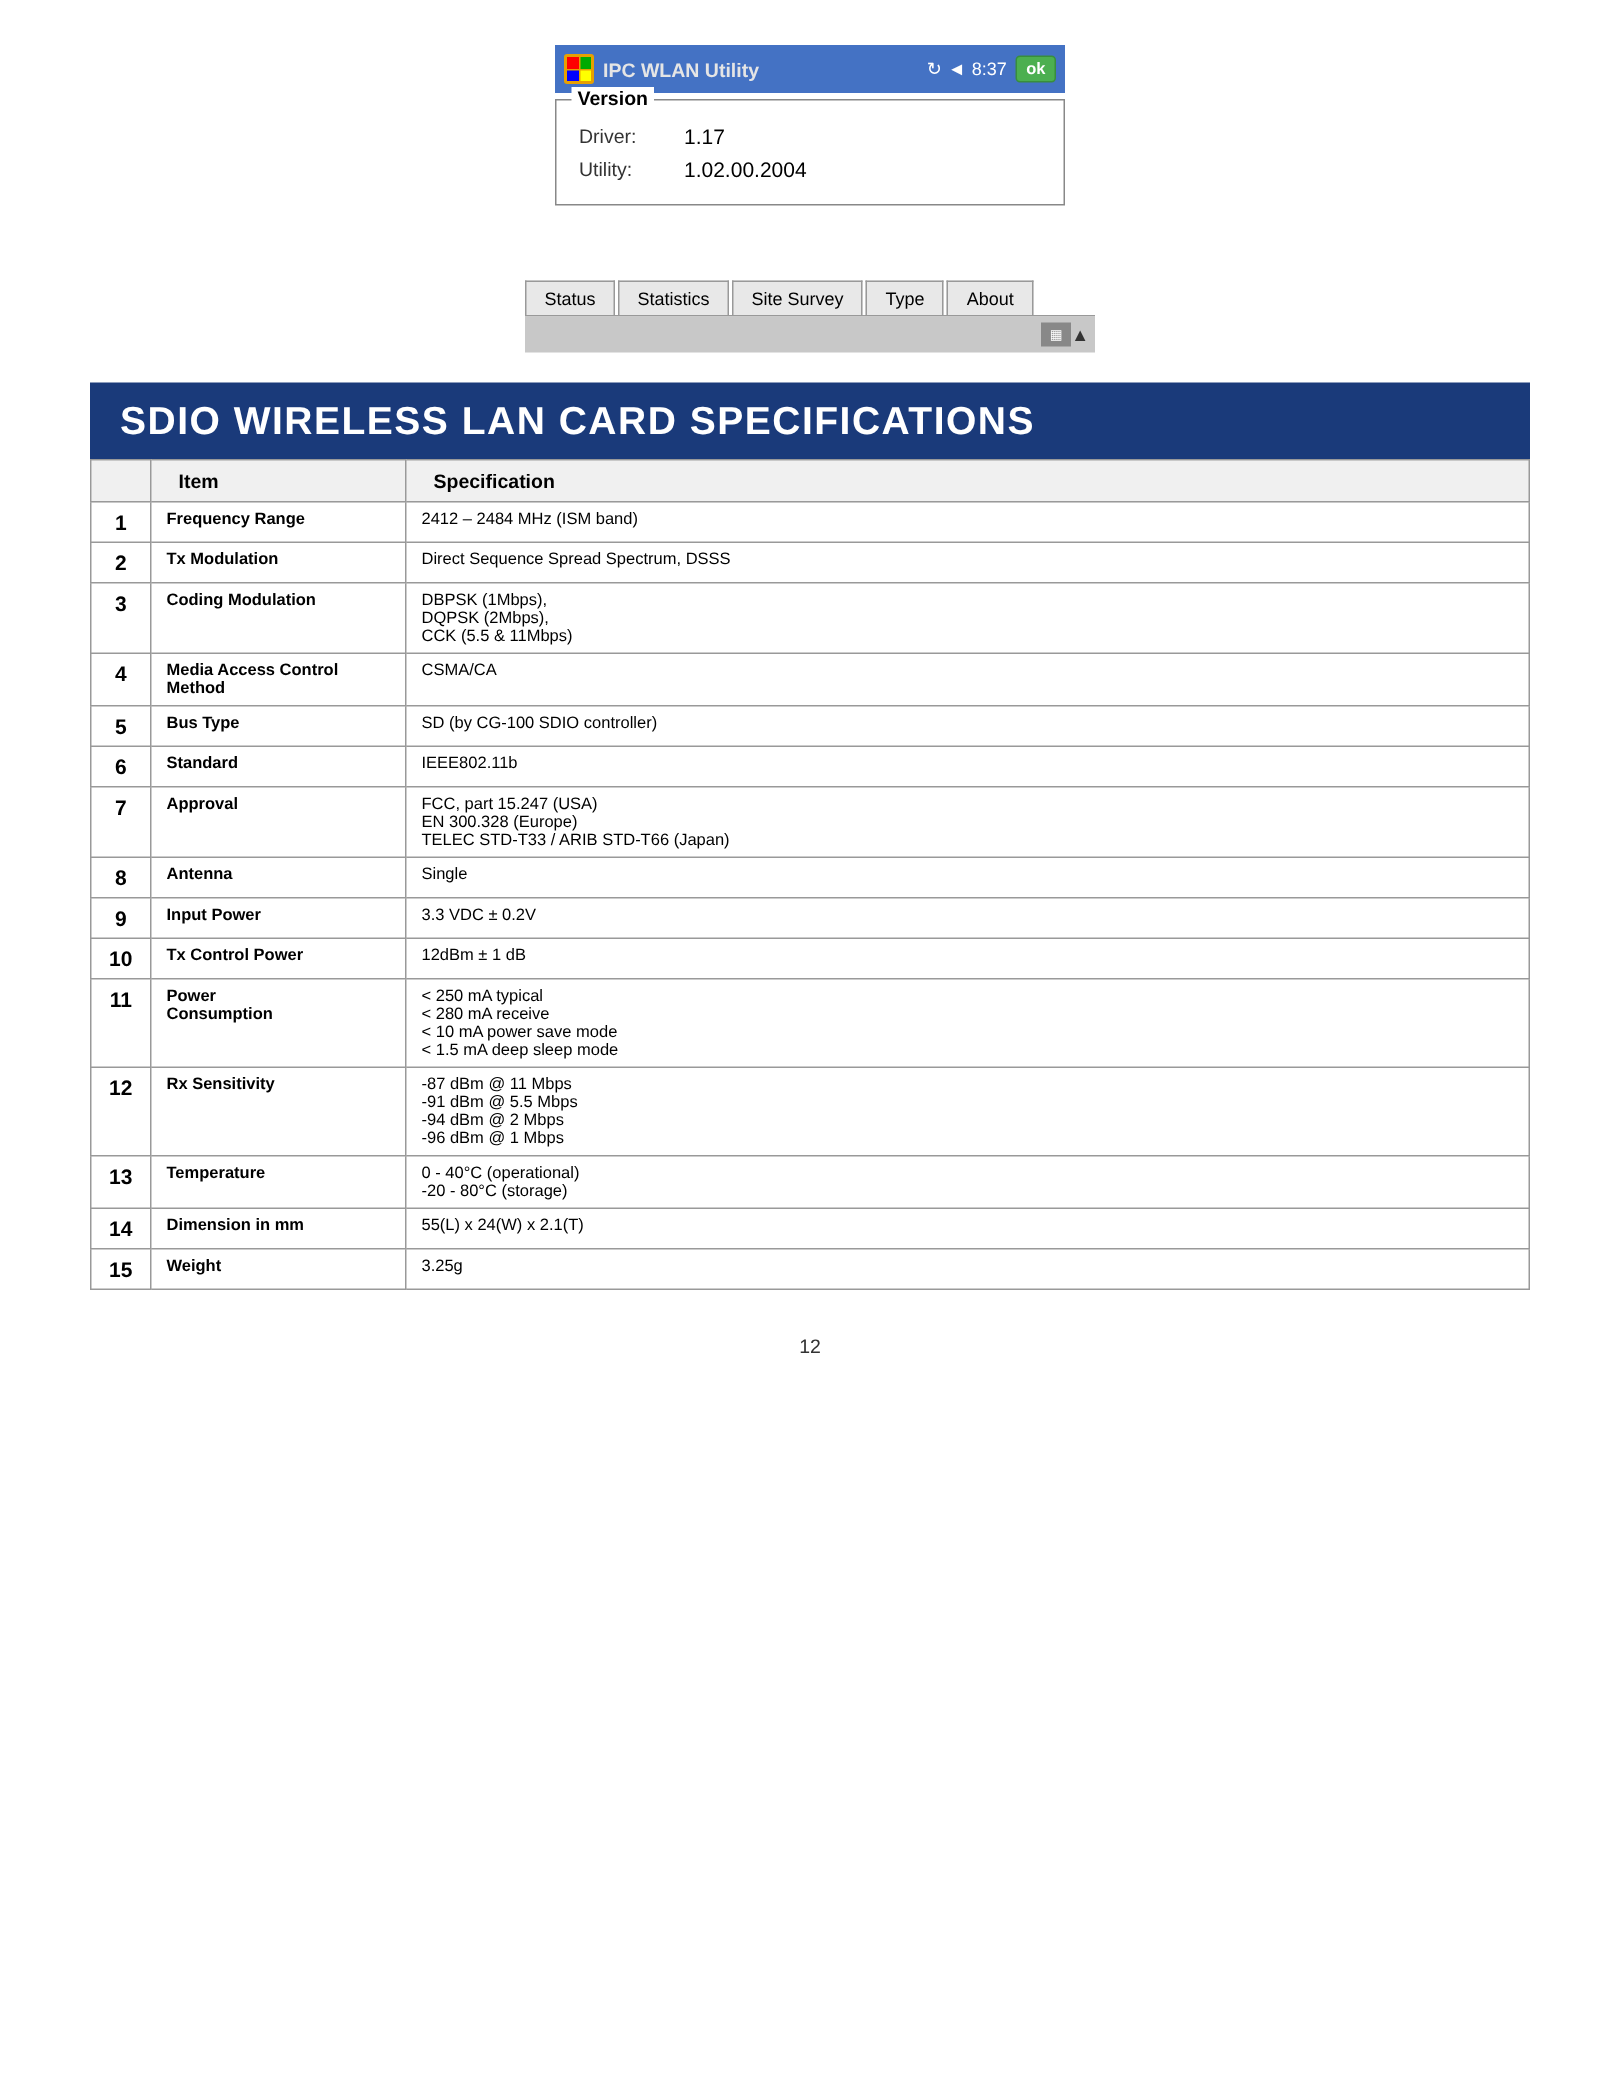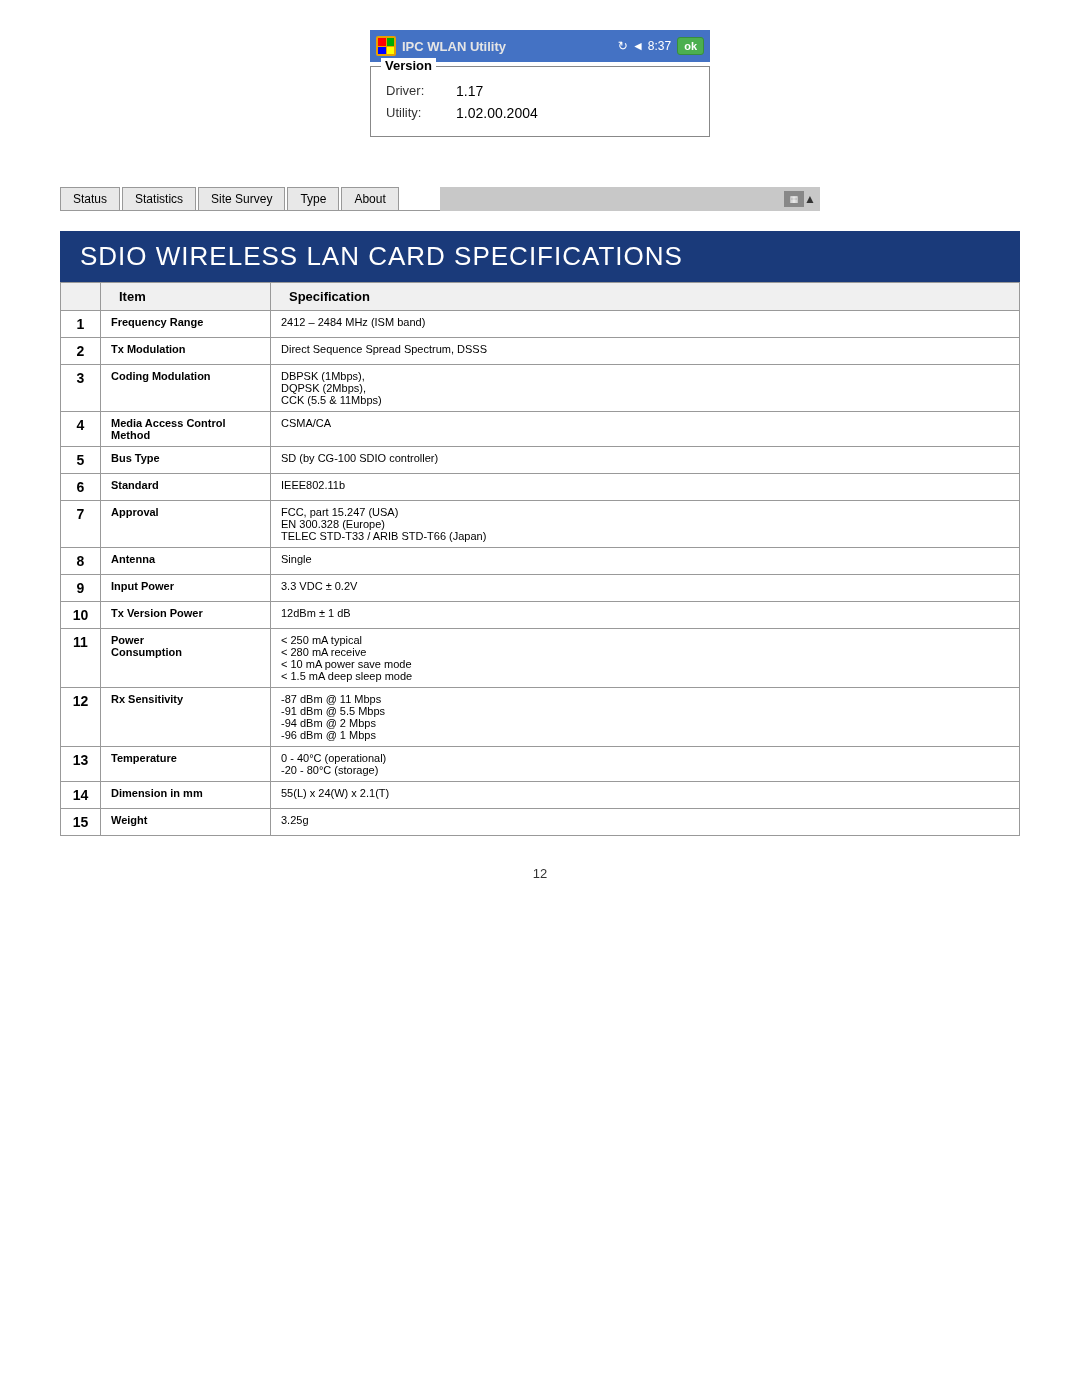--- a/index.html
+++ b/index.html
@@ -107,21 +107,21 @@
 
     .version-value {
       color: #000;
       font-size: 14px;
     }
 
     
     .tabs-area {
       width: 100%;
       display: flex;
-      flex-direction: row;
+      flex-direction: column;
       align-items: center;
       margin-top: 30px;
       margin-bottom: 20px;
     }
 
     .tabs-row {
       display: flex;
       border-bottom: 1px solid #999;
       width: 380px;
     }
@@ -157,21 +157,21 @@
       font-size: 9px;
       color: white;
     }
 
     
     .spec-title {
       width: 100%;
       background: #1a3a7a;
       color: white;
       font-size: 26px;
-      font-weight: normal;
+      font-weight: bold;
       letter-spacing: 1px;
       padding: 10px 20px;
       margin-bottom: 0;
     }
 
     
     .spec-table {
       width: 100%;
       border-collapse: collapse;
       border: 1px solid #999;
@@ -332,21 +332,21 @@
         <td class="item-label">Antenna</td>
         <td class="spec-value">Single</td>
       </tr>
       <tr>
         <td class="row-num">9</td>
         <td class="item-label">Input Power</td>
         <td class="spec-value">3.3 VDC ± 0.2V</td>
       </tr>
       <tr>
         <td class="row-num">10</td>
-        <td class="item-label">Tx Version Power</td>
+        <td class="item-label">Tx Control Power</td>
         <td class="spec-value">12dBm ± 1 dB</td>
       </tr>
       <tr>
         <td class="row-num">11</td>
         <td class="item-label">Power<br>Consumption</td>
         <td class="spec-value">&lt; 250 mA typical<br>&lt; 280 mA receive<br>&lt; 10 mA power save mode<br>&lt; 1.5 mA deep sleep mode</td>
       </tr>
       <tr>
         <td class="row-num">12</td>
         <td class="item-label">Rx Sensitivity</td>

